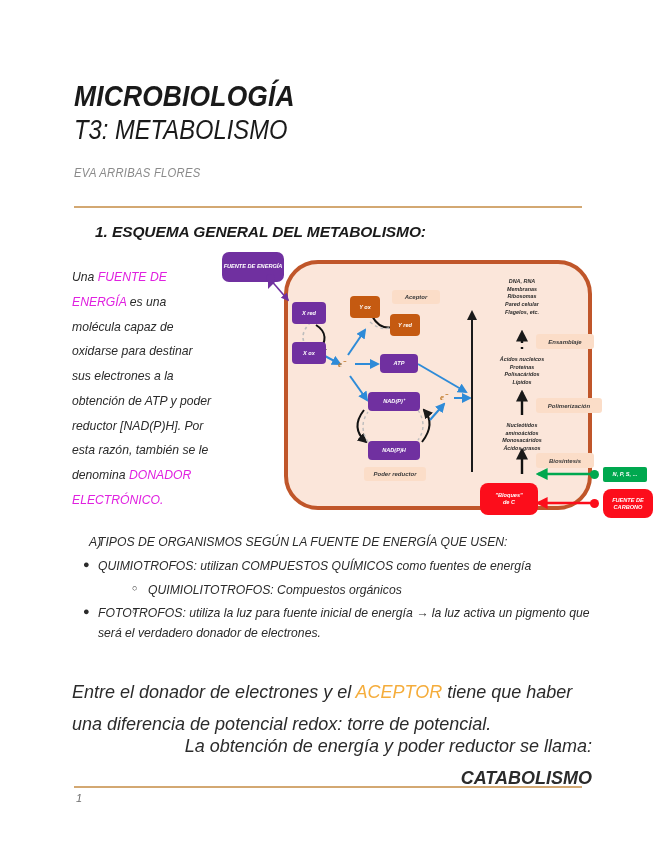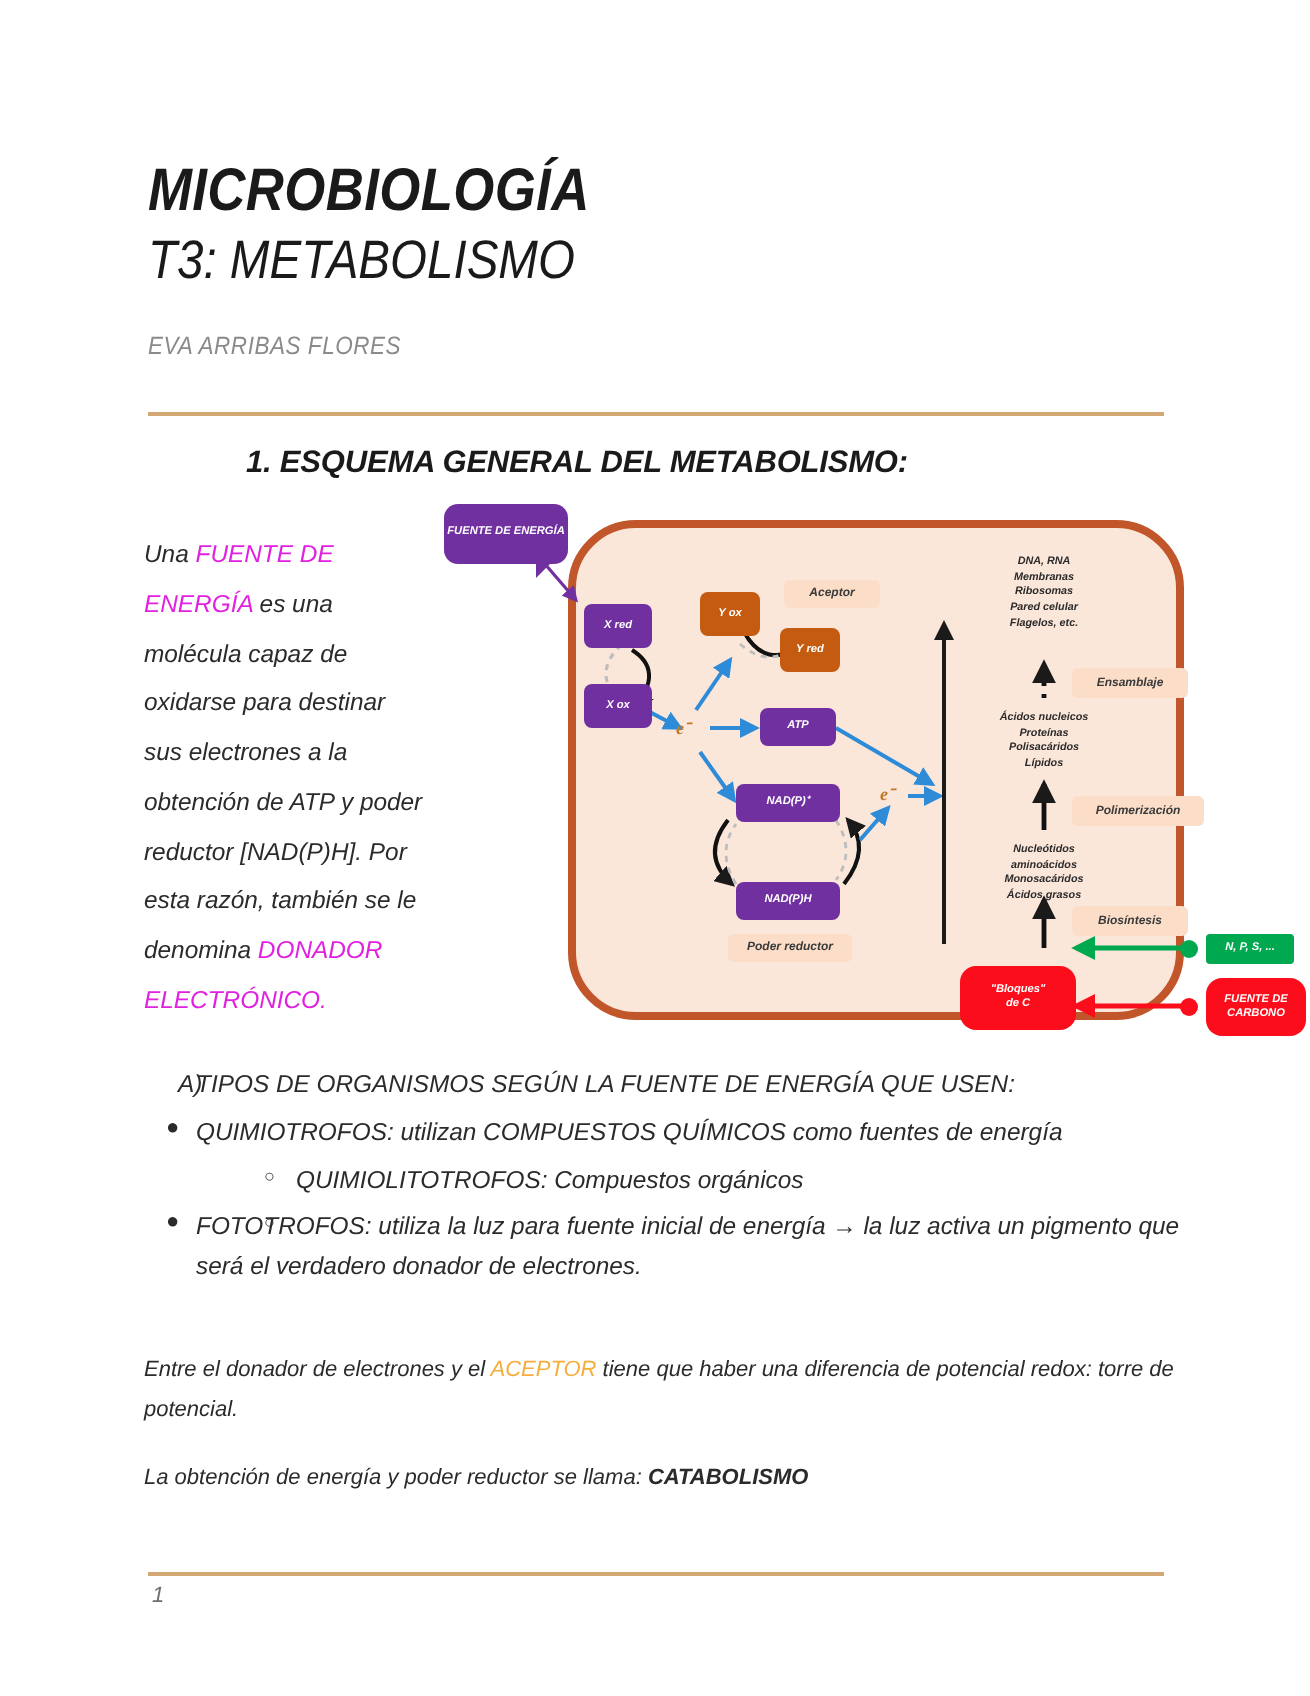--- a/index.html
+++ b/index.html
@@ -37,21 +37,21 @@
     position:absolute;left:74px;top:786px;width:508px;height:2px;
     background:#d3a872;
   }
   .page-number{
     position:absolute;left:76px;top:792px;font-size:11px;color:#6e6e6e;
   }
 
   
   .section-heading{
     position:absolute;left:95px;top:223px;
-    font-size:15.5px;font-weight:700;color:#1a1a1a;letter-spacing:-.1px;margin-left:28px;
+    font-size:15.5px;font-weight:700;color:#1a1a1a;letter-spacing:-.1px;
   }
 
   
   .intro-para{
     position:absolute;left:72px;top:265px;width:140px;
     font-size:12.2px;line-height:2.03;color:#2b2b2b;
   }
   .mag{color:#e021e0;}
 
   
@@ -100,23 +100,23 @@
   
   .listblock{position:absolute;left:72px;top:533px;width:520px;font-size:12.2px;}
   .li{position:relative;line-height:1.62;margin-bottom:4px;}
   .li-a{padding-left:26px;}
   .li-a .mk{position:absolute;left:17px;top:0;}
   .li-1{padding-left:26px;}
   .li-1 .mk{position:absolute;left:11px;top:-1px;font-size:11px;}
   .li-2{padding-left:76px;}
   .li-2 .mk{position:absolute;left:60px;top:0px;font-size:9px;}
 
-  .para{position:absolute;left:72px;width:520px;font-size:11px;line-height:1.78;}
+  .para{position:absolute;left:72px;width:520px;font-size:18px;line-height:1.78;}
   .p-redox{top:676px;}
-  .p-catab{top:730px;}
+  .p-catab{top:730px;text-align:right;}
   .amber{color:#f5ad3c;}
   .bold{font-weight:700;}
 </style>
 </head>
 <body>
 
 <div class="page">
 
   <div class="doc-title">MICROBIOLOGÍA</div>
   <div class="doc-subtitle">T3: METABOLISMO</div>

